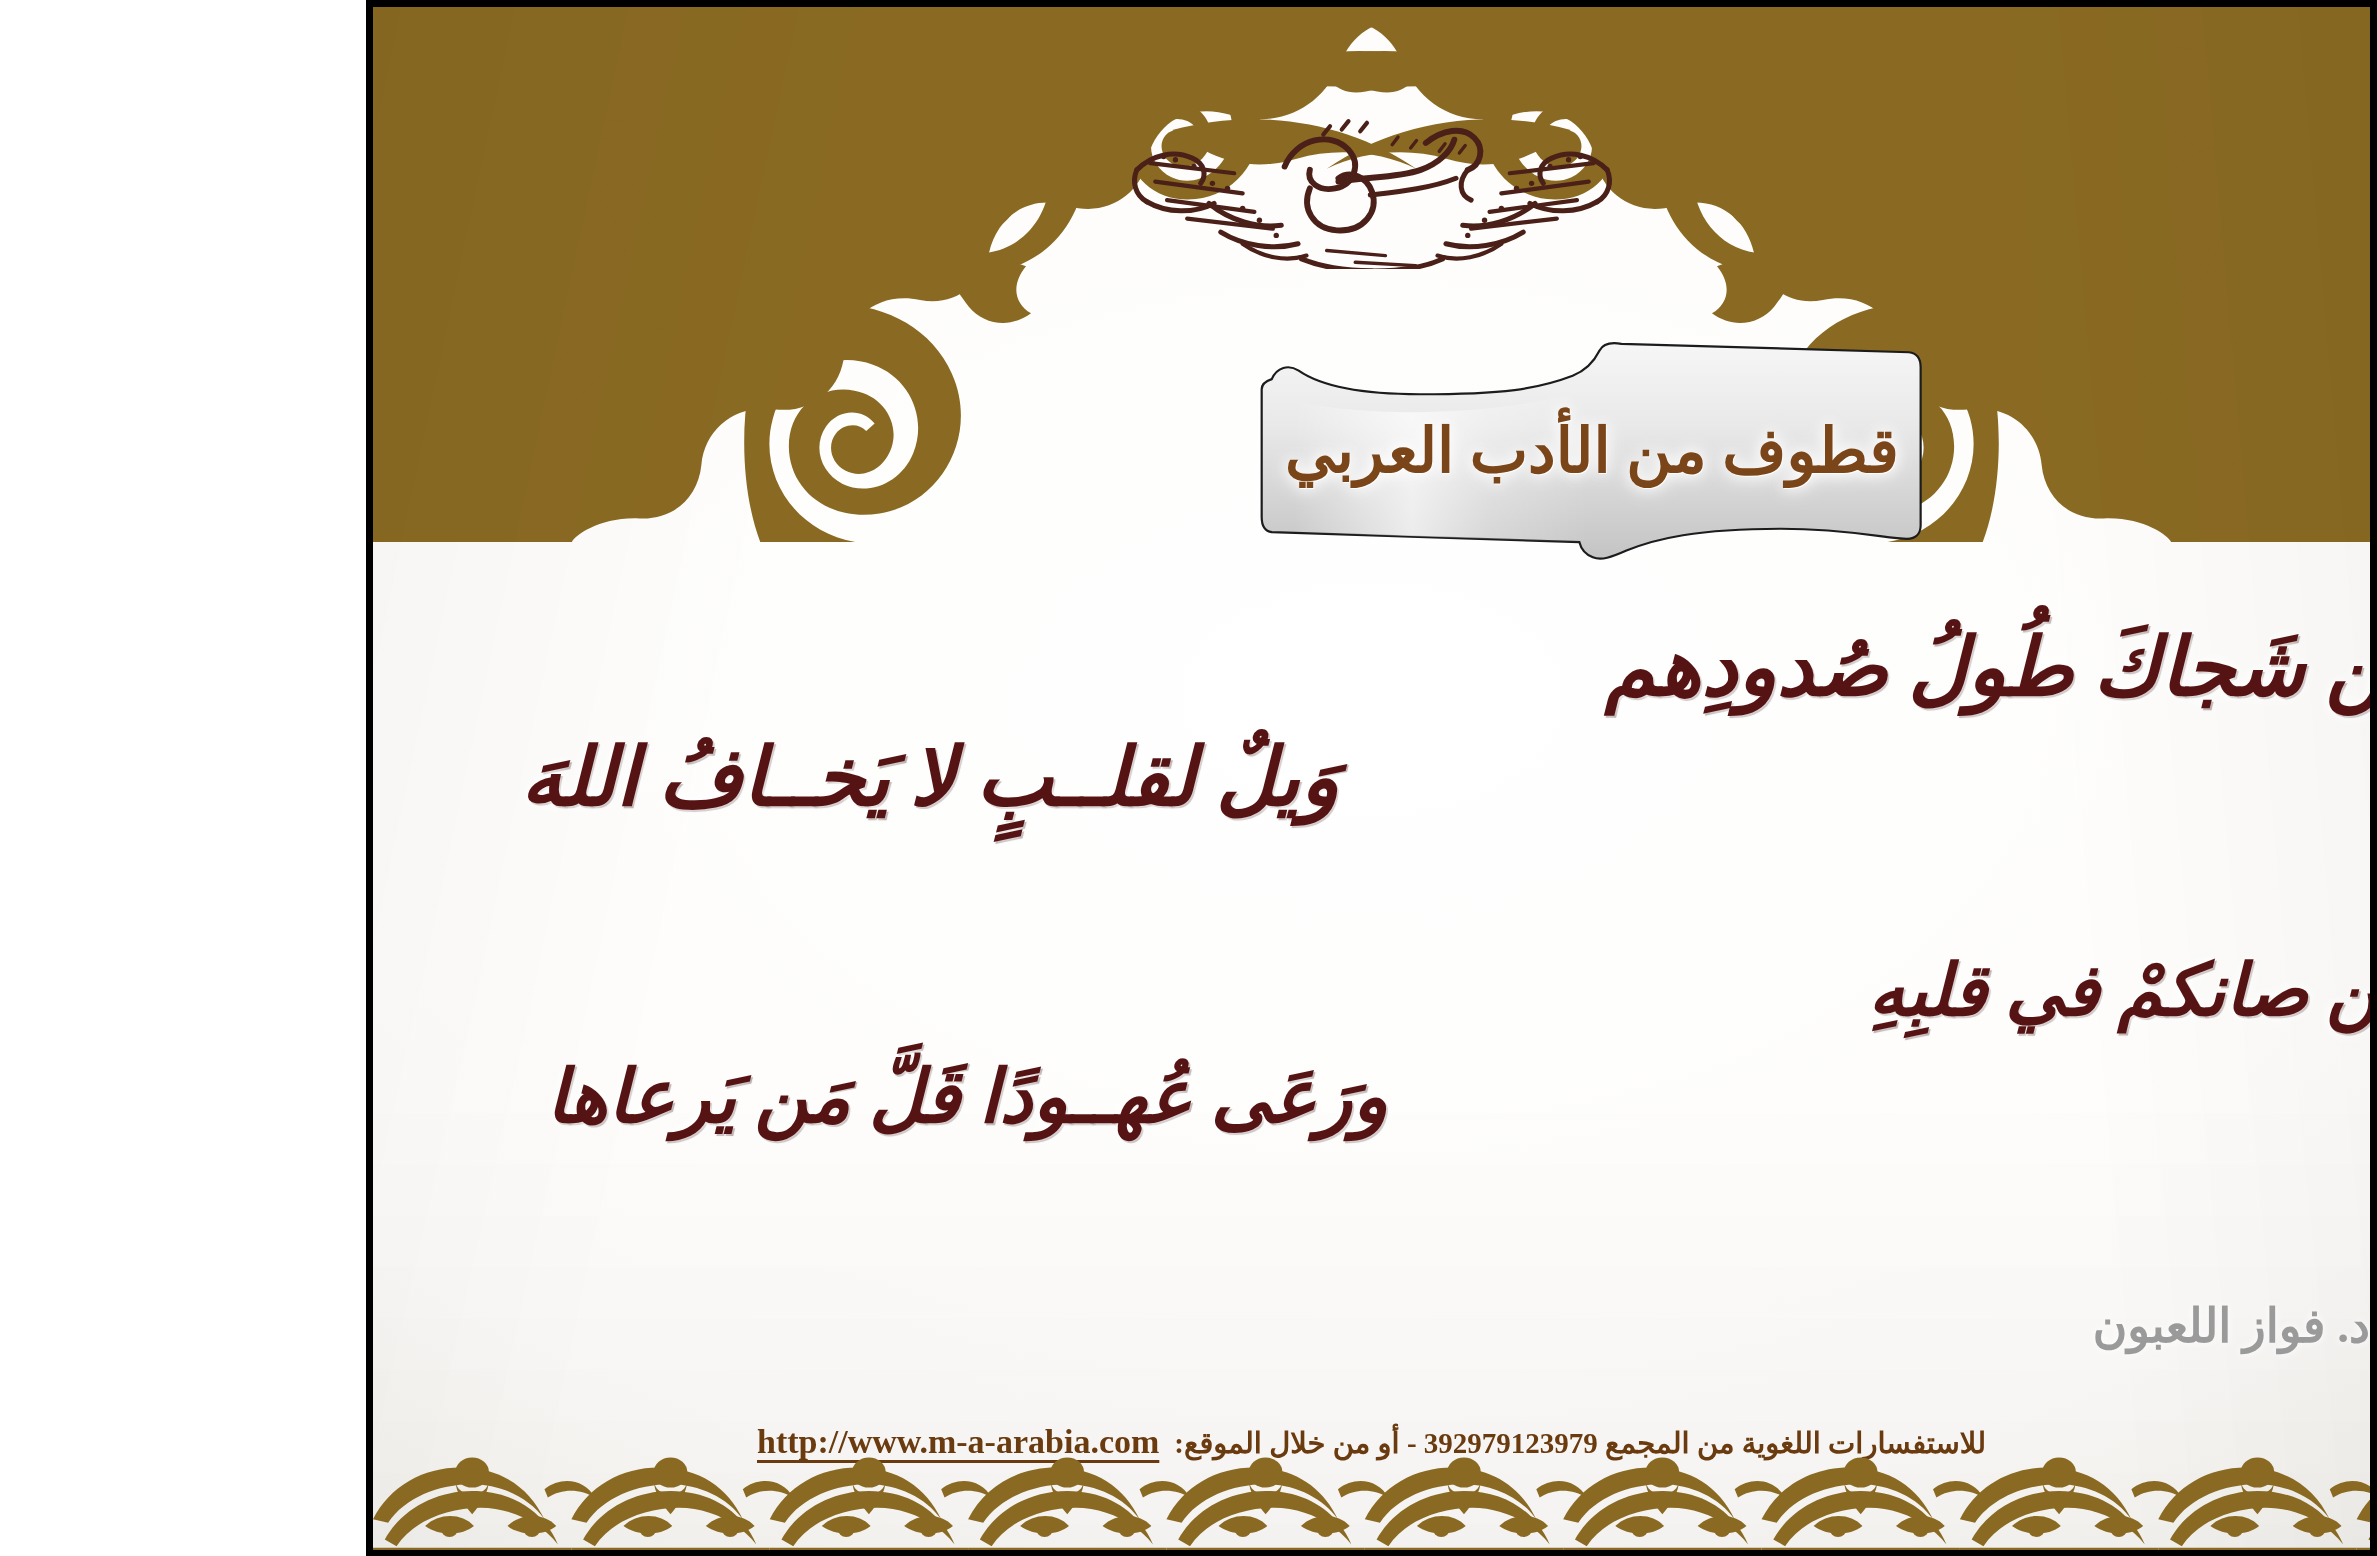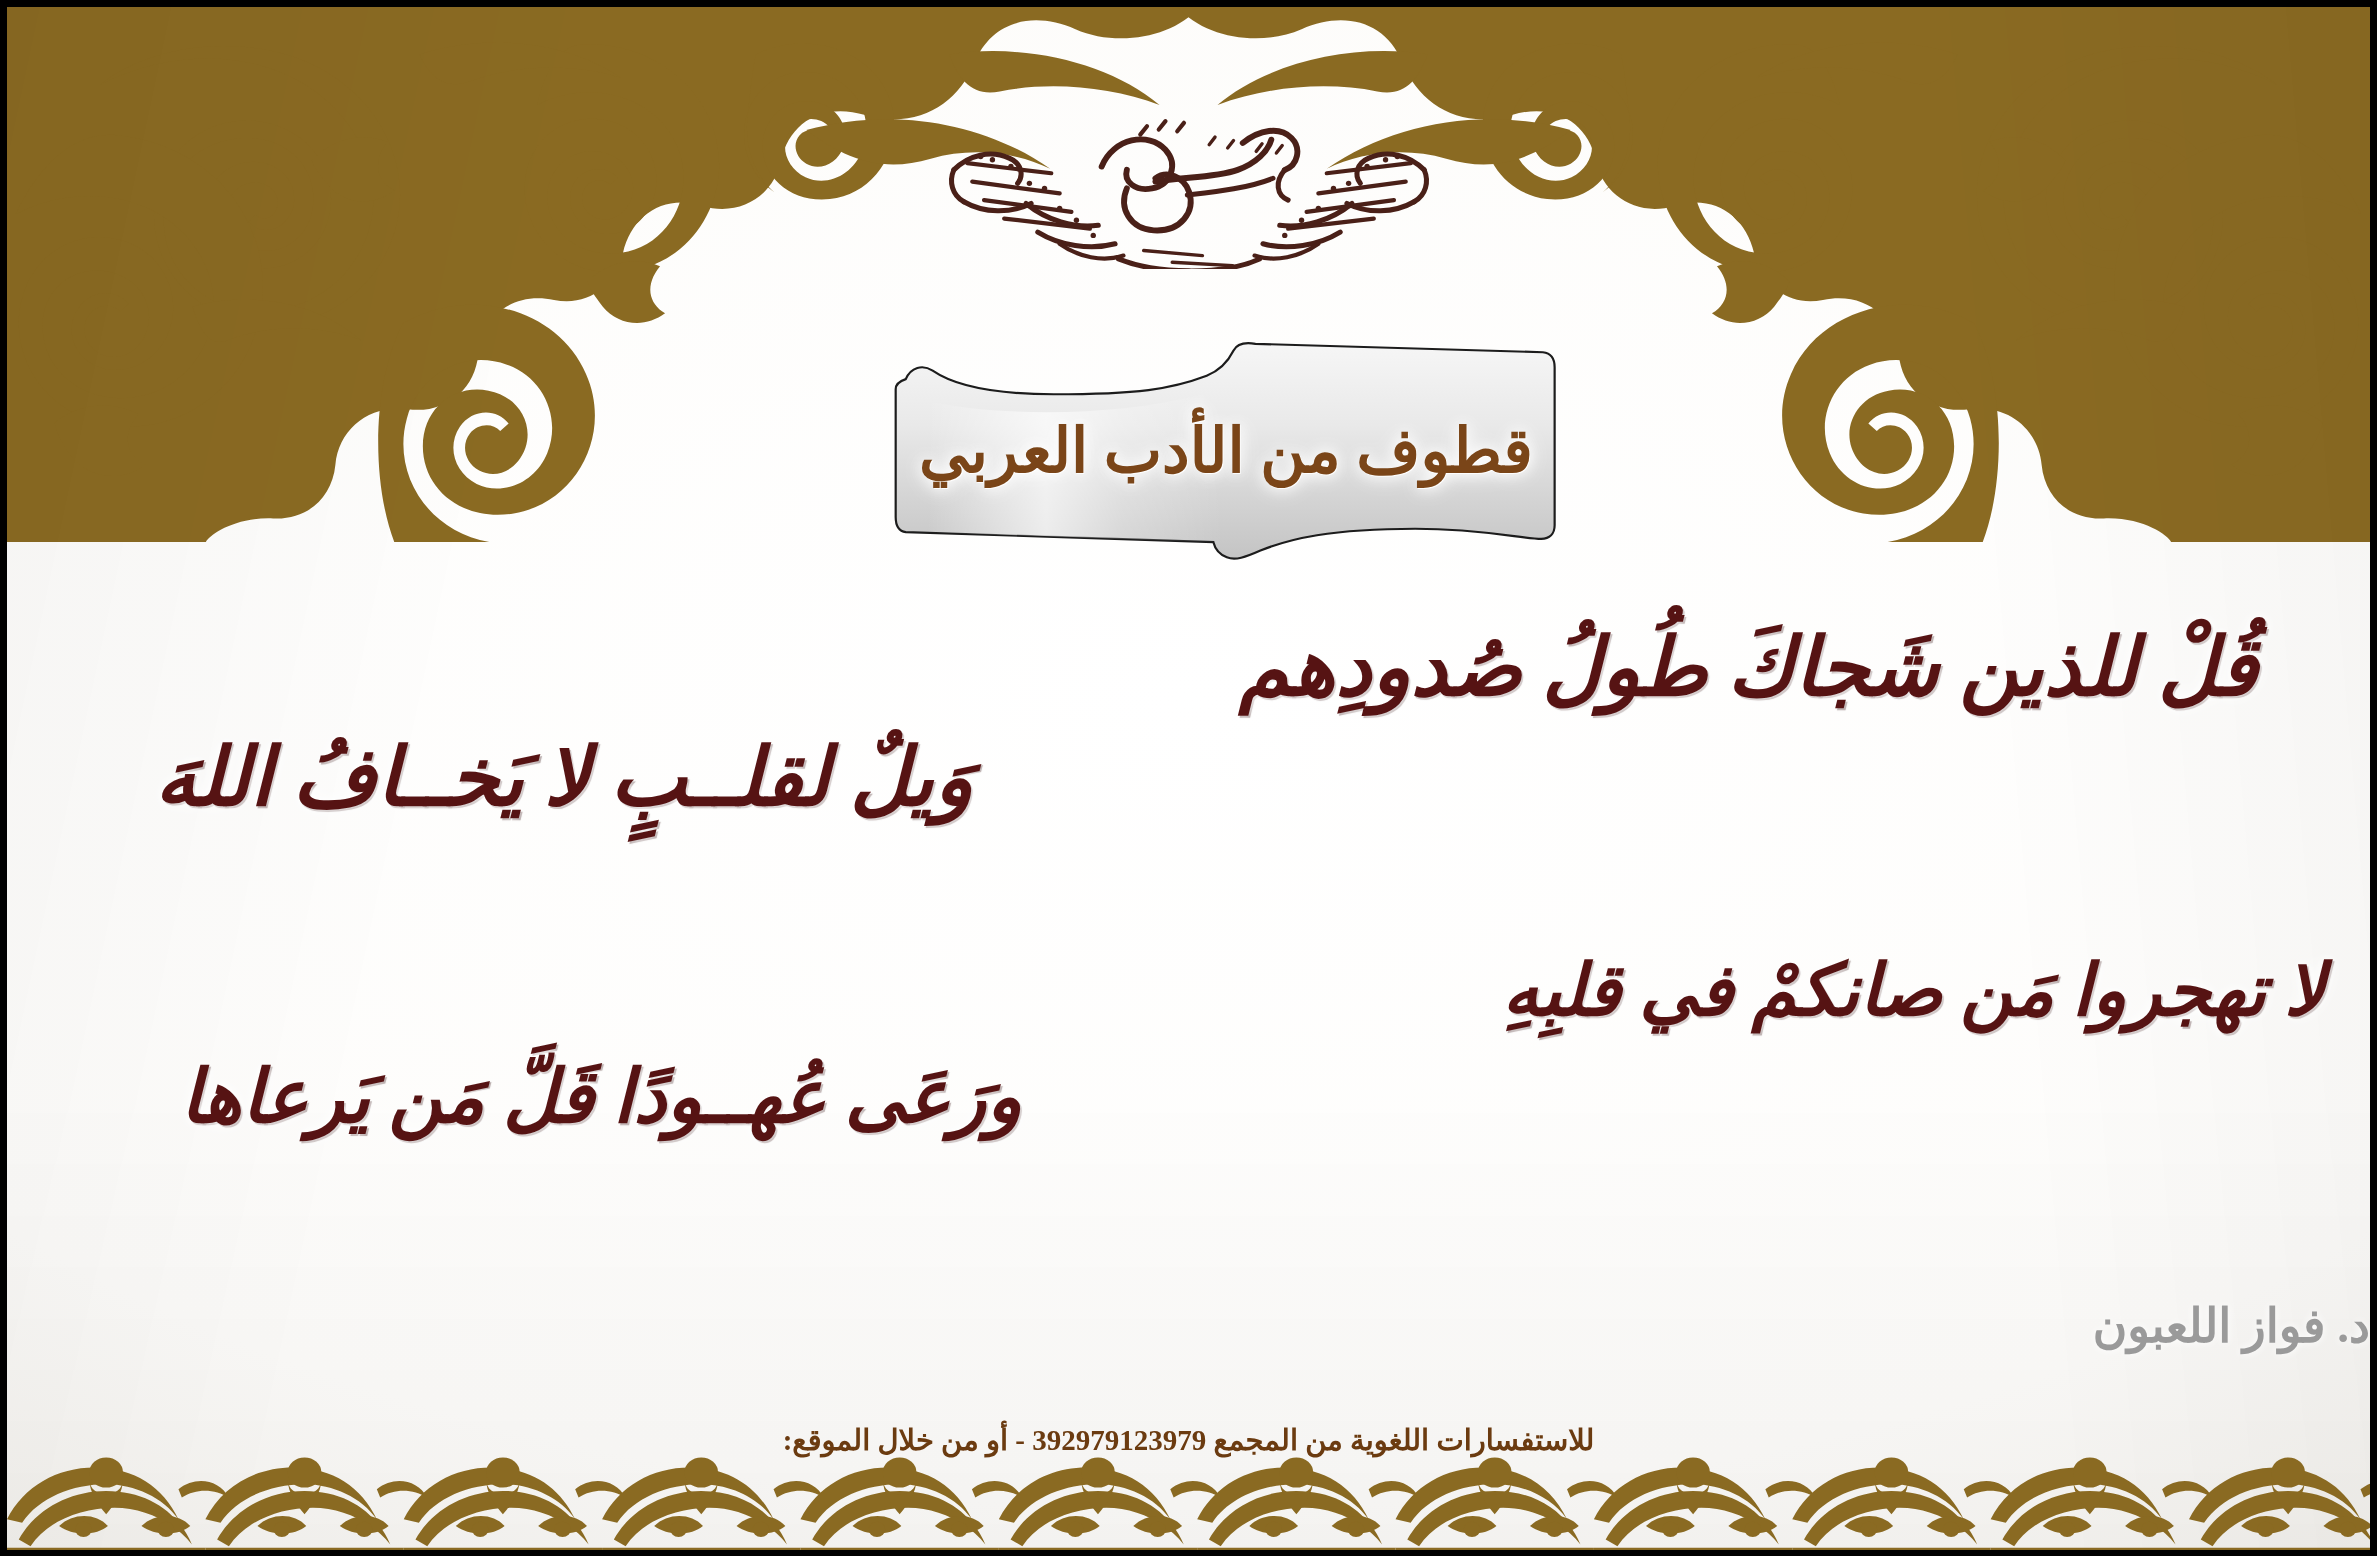--- a/index.html
+++ b/index.html
@@ -7,21 +7,21 @@
     margin: 0;
     padding: 0;
     background: #ffffff;
   }
   body {
     font-family: "DejaVu Sans", sans-serif;
   }
 
   #poster {
     position: relative;
-    width: 2377px;
+    width: 2011px;
     height: 1557px;
     background:
       radial-gradient(ellipse 120% 95% at 50% 45%, #ffffff 0%, #fdfcfa 55%, #f3f0ea 88%, #eceae4 100%);
     overflow: hidden;
     box-sizing: border-box;
     border: 7.6px solid #000000;
   }
 
   
   .paper-shade {
@@ -439,20 +439,21 @@
     <div class="verse-line v1">قُلْ للذين شَجاكَ طُولُ صُدودِهم</div>
     <div class="verse-line v2">وَيلٌ لقلــبٍ لا يَخــافُ اللهَ</div>
     <div class="verse-line v3">لا تهجروا مَن صانكمْ في قلبِهِ</div>
     <div class="verse-line v4">ورَعَى عُهــودًا قَلَّ مَن يَرعاها</div>
   </div>
 
   <div class="author">د. فواز اللعبون</div>
 
   <div class="footer">
     <span class="footer-text">للاستفسارات اللغوية من المجمع 392979123979 - أو من خلال الموقع:</span>
+    <a class="footer-url" href="#">http://www.m-a-arabia.com</a>
   </div>
 
   <div class="bottom-band">
     <svg viewBox="0 0 2828 135" width="2377" height="113" preserveAspectRatio="none" aria-hidden="true">
       <defs>
         <g id="bandUnit">
 
           <path d="M0,96 C20,56 60,34 104,34 C152,34 186,58 204,96
                    C186,70 152,54 118,54 C78,54 38,70 18,100 Z" fill="#8a6a22"></path>
           <path d="M14,120 C34,84 74,62 118,62 C168,62 204,88 220,126

